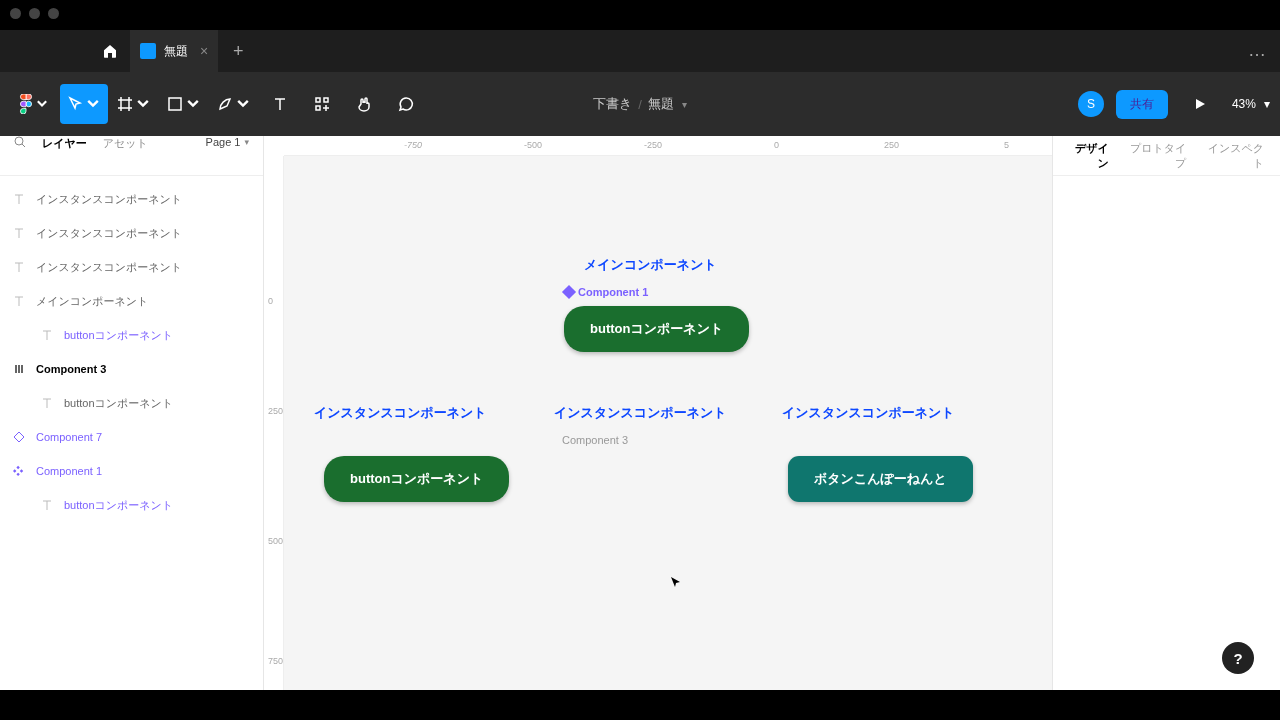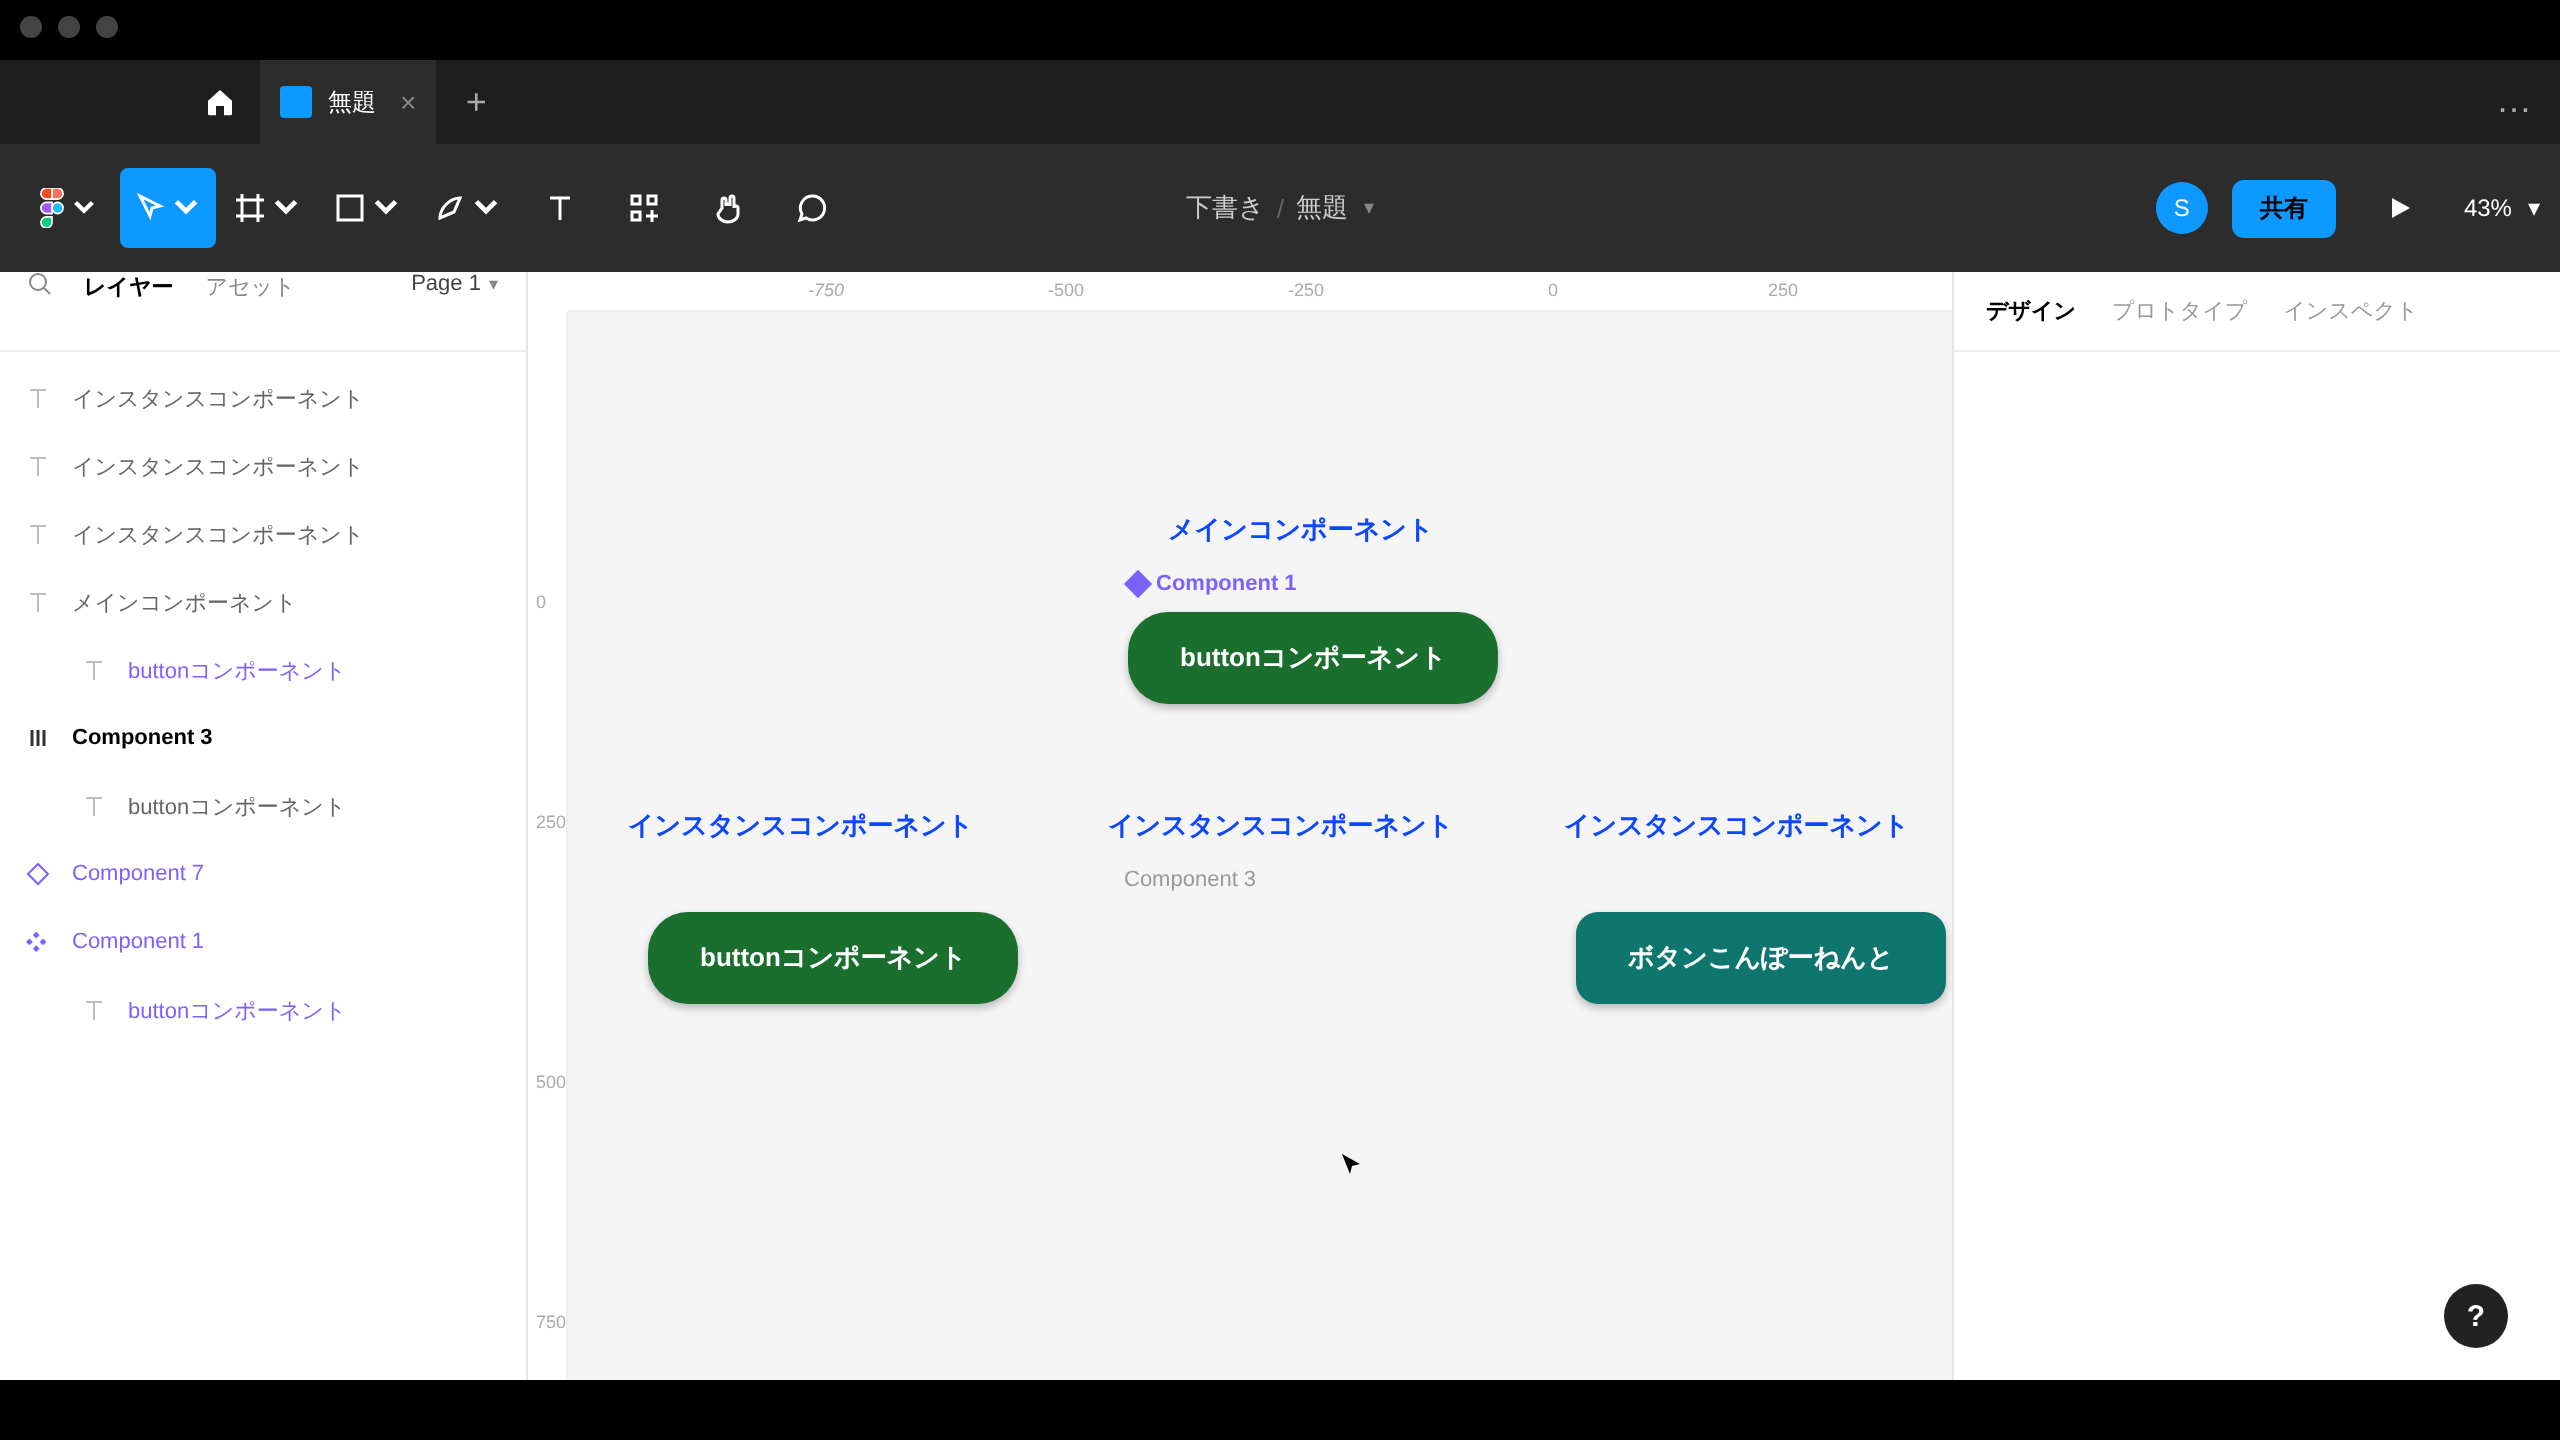--- a/index.html
+++ b/index.html
@@ -20,21 +20,21 @@
 .tool-btn { min-width: 40px; height: 40px; display: flex; align-items: center; justify-content: center; cursor: pointer; border-radius: 4px; position: relative; }
 .tool-btn.wide { min-width: 48px; padding: 0 4px; }
 .tool-btn.active { background: #0d99ff; }
 .tool-btn svg { width: 16px; height: 16px; stroke: #fff; fill: none; stroke-width: 1.5; }
 .tool-chevron { width: 8px; height: 8px; margin-left: 2px; }
 .tb-center { position: absolute; left: 50%; transform: translateX(-50%); display: flex; align-items: center; gap: 6px; color: #ccc; font-size: 13px; }
 .tb-center .sep { color: #666; }
 .tb-center .chev { font-size: 10px; color: #888; margin-left: 2px; }
 .tb-right { margin-left: auto; display: flex; align-items: center; gap: 12px; }
 .avatar { width: 26px; height: 26px; border-radius: 50%; background: #0d99ff; color: #fff; font-size: 12px; display: flex; align-items: center; justify-content: center; font-weight: 500; }
-.share-btn { background: #0d99ff; color: #000000; padding: 6px 14px; border-radius: 6px; font-size: 12px; font-weight: 700; cursor: pointer; border: none; }
+.share-btn { background: #0d99ff; color: #4c1d95; padding: 6px 14px; border-radius: 6px; font-size: 12px; font-weight: 400; cursor: pointer; border: none; }
 .play-btn svg { width: 14px; height: 14px; fill: #fff; stroke: none; }
 .zoom { color: #fff; font-size: 12px; display: flex; align-items: center; gap: 8px; cursor: pointer; }
 .figma-logo { min-width: 40px; }
 .figma-logo svg { width: 14px; height: 20px; }
 .body-row { flex: 1; display: flex; background: #fff; overflow: hidden; }
 .left-panel { width: 264px; border-right: 1px solid #e6e6e6; background: #fff; display: flex; flex-direction: column; }
 .lp-header { height: 40px; display: flex; align-items: flex-start; padding: 0 14px; gap: 16px; border-bottom: 1px solid #eee; font-size: 11px; }
 .lp-tab { cursor: pointer; color: #888; display: flex; align-items: center; gap: 6px; }
 .lp-tab.active { color: #000; font-weight: 600; }
 .lp-page { margin-left: auto; color: #444; display: flex; align-items: center; gap: 4px; cursor: pointer; }
@@ -54,21 +54,21 @@
 .ruler-corner { position: absolute; top: 0; left: 0; width: 20px; height: 20px; background: #fff; }
 .canvas-content { position: absolute; top: 20px; left: 20px; right: 0; bottom: 0; background: #f5f5f5; }
 .frame-label { font-size: 13px; font-weight: 600; color: #0d47ff; position: absolute; }
 .frame-label.small { font-size: 11px; color: #7b61ff; display: flex; align-items: center; gap: 4px; }
 .frame-label.gray { color: #999; font-size: 11px; font-weight: 400; }
 .diamond-ic { width: 10px; height: 10px; background: #7b61ff; transform: rotate(45deg); }
 .figbtn { position: absolute; padding: 14px 26px; border-radius: 20px; font-size: 13px; font-weight: 600; color: #fff; box-shadow: 0 2px 4px rgba(0,0,0,0.25); }
 .figbtn.green { background: #1a6e2e; }
 .figbtn.purple { background: #0f766e; border-radius: 11px; }
 .cursor-ptr { position: absolute; width: 14px; height: 14px; }
-.right-panel { width: 304px; border-left: 1px solid #e6e6e6; background: #fff; }
+.right-panel { width: 228px; border-left: 1px solid #e6e6e6; background: #fff; text-align: right; }
 .rp-header { height: 40px; display: flex; align-items: center; padding: 0 16px; gap: 18px; font-size: 11px; border-bottom: 1px solid #eee; }
 .rp-tab { cursor: pointer; color: #999; }
 .rp-tab.active { color: #000; font-weight: 600; }
 .help-btn { position: absolute; right: 26px; bottom: 46px; width: 32px; height: 32px; border-radius: 50%; background: #222; color: #fff; display: flex; align-items: center; justify-content: center; font-size: 15px; font-weight: 600; cursor: pointer; }
 </style>
 </head>
 <body>
 
 <div class="app">
   <div class="window-controls">

